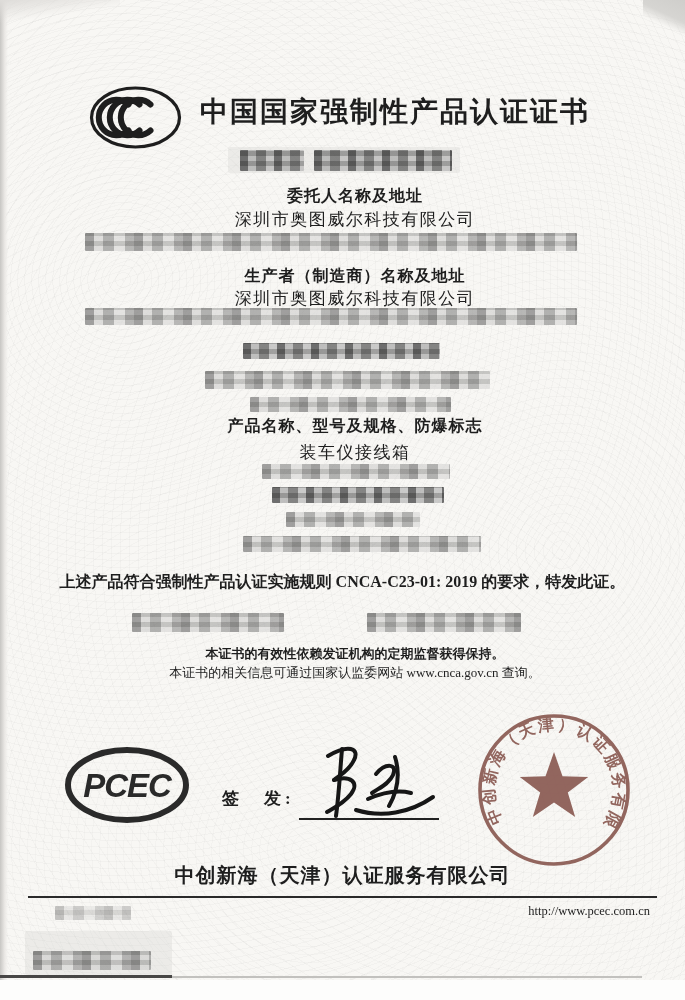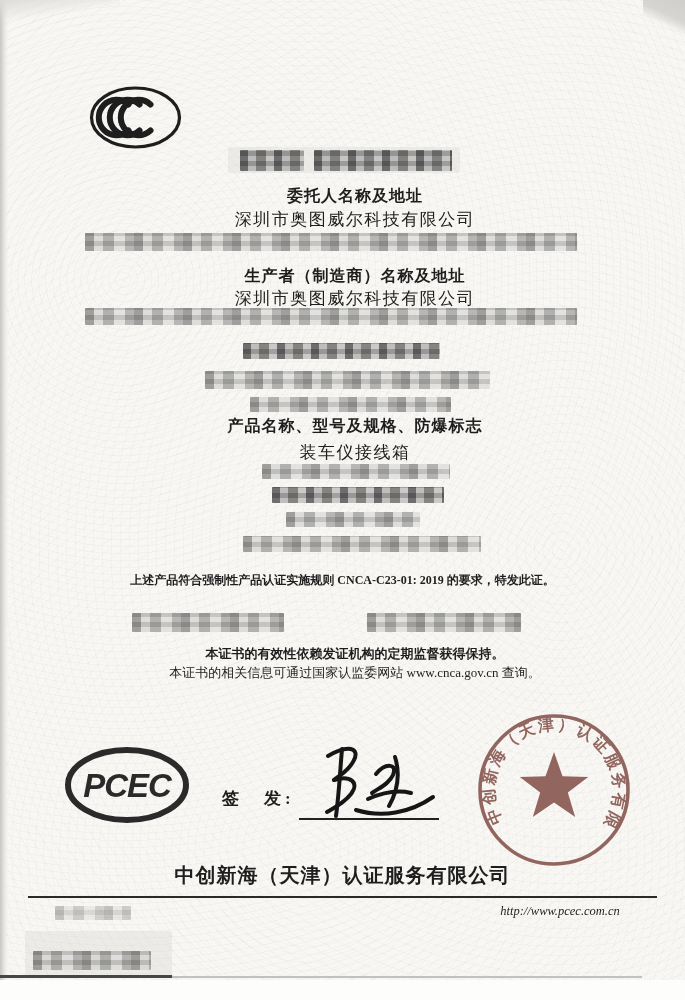--- a/index.html
+++ b/index.html
@@ -32,48 +32,49 @@
   .mz.dk{background-color:rgba(150,150,150,.5);
     background-image:
       repeating-linear-gradient(90deg,rgba(25,25,25,.55) 0 8px,rgba(120,120,120,.25) 8px 16px,rgba(50,50,50,.5) 16px 26px,rgba(150,150,150,.2) 26px 34px),
       repeating-linear-gradient(0deg,rgba(255,255,255,.28) 0 5px,rgba(60,60,60,.25) 5px 10px);}
   .mz.lt{opacity:.6;}
   .halo{position:absolute;background:rgba(208,208,205,.30);border-radius:2px;}
   
   .title{left:200px;top:93px;width:378px;font-size:28px;font-weight:700;letter-spacing:2px;white-space:nowrap;}
   .sec-h{left:15px;top:0;width:680px;font-size:16px;font-weight:700;letter-spacing:1px;}
   .name{left:15px;width:680px;font-size:17px;letter-spacing:1.5px;}
-  .statement{left:35px;top:572px;width:615px;font-size:12px;font-weight:700;text-align:center;}
+  .statement{left:35px;top:572px;width:615px;font-size:16px;font-weight:700;text-align:center;}
   .note1{left:15px;top:645px;width:680px;font-size:13px;font-weight:700;}
   .note2{left:15px;top:664px;width:680px;font-size:13px;}
   .sign-label{left:222px;top:787px;font-size:17px;font-weight:600;letter-spacing:4px;}
   .sign-line{left:299px;top:818px;width:140px;height:2px;background:#222;}
   .issuer{left:0;top:862px;width:685px;font-size:20px;font-weight:700;letter-spacing:1px;
     font-family:"Liberation Sans","DejaVu Sans",sans-serif;}
   .rule{left:28px;top:896px;width:629px;height:2px;background:#2a2a2a;}
   .f-addr{left:130px;top:904px;width:370px;font-size:12.5px;}
-  .f-url{left:470px;top:904px;width:180px;font-size:12.5px;text-align:center;font-style:italic;}
+  .f-url{left:470px;top:904px;width:180px;font-size:12.5px;text-align:right;}
   svg{display:block;}
 </style>
 </head>
 <body>
 
 <div class="page">
 
   <div class="abs edge-left"></div>
   <div class="abs edge-topleft"></div>
   <div class="abs edge-topright"></div>
 
   <svg class="abs" style="left:88px;top:85px;" width="95" height="65" viewBox="0 0 95 65">
     <ellipse cx="47.5" cy="32.5" rx="44" ry="29.5" fill="none" stroke="#1e1e1e" stroke-width="3.2"></ellipse>
     <path d="M 40.5 19.5 A 17.7 17.7 0 1 0 40.5 45.5" fill="none" stroke="#1e1e1e" stroke-width="6" stroke-linecap="round"></path>
     <path d="M 51.5 19.5 A 17.7 17.7 0 1 0 51.5 45.5" fill="none" stroke="#1e1e1e" stroke-width="6" stroke-linecap="round"></path>
     <path d="M 62.5 19.5 A 17.7 17.7 0 1 0 62.5 45.5" fill="none" stroke="#1e1e1e" stroke-width="6" stroke-linecap="round"></path>
   </svg>
 
+  <div class="abs ctr title">中国国家强制性产品认证证书</div>
 
   <div class="halo" style="left:228px;top:147px;width:232px;height:26px;"></div>
   <div class="mz dk" style="left:240px;top:150px;width:64px;height:21px;"></div>
   <div class="mz dk" style="left:314px;top:150px;width:138px;height:21px;"></div>
 
   <div class="abs ctr sec-h" style="top:186px;">委托人名称及地址</div>
   <div class="abs ctr name" style="top:208px;">深圳市奥图威尔科技有限公司</div>
   <div class="mz" style="left:85px;top:233px;width:492px;height:18px;"></div>
 
   <div class="abs ctr sec-h" style="top:266px;">生产者（制造商）名称及地址</div>

